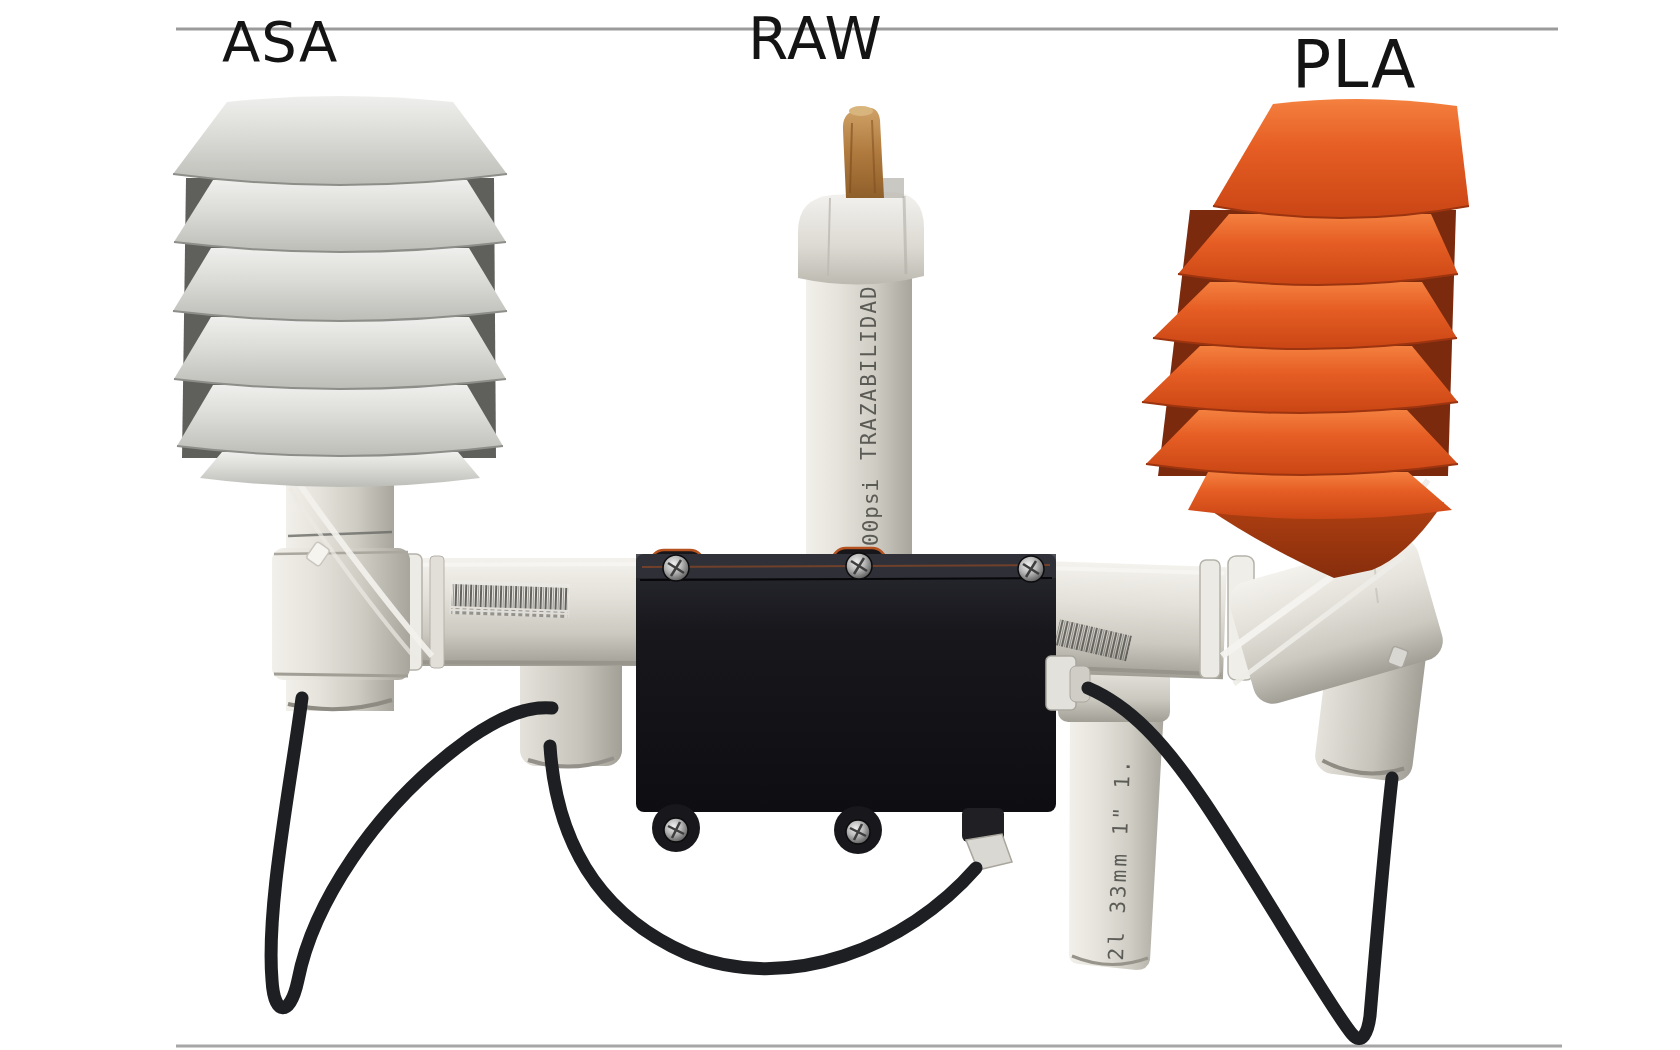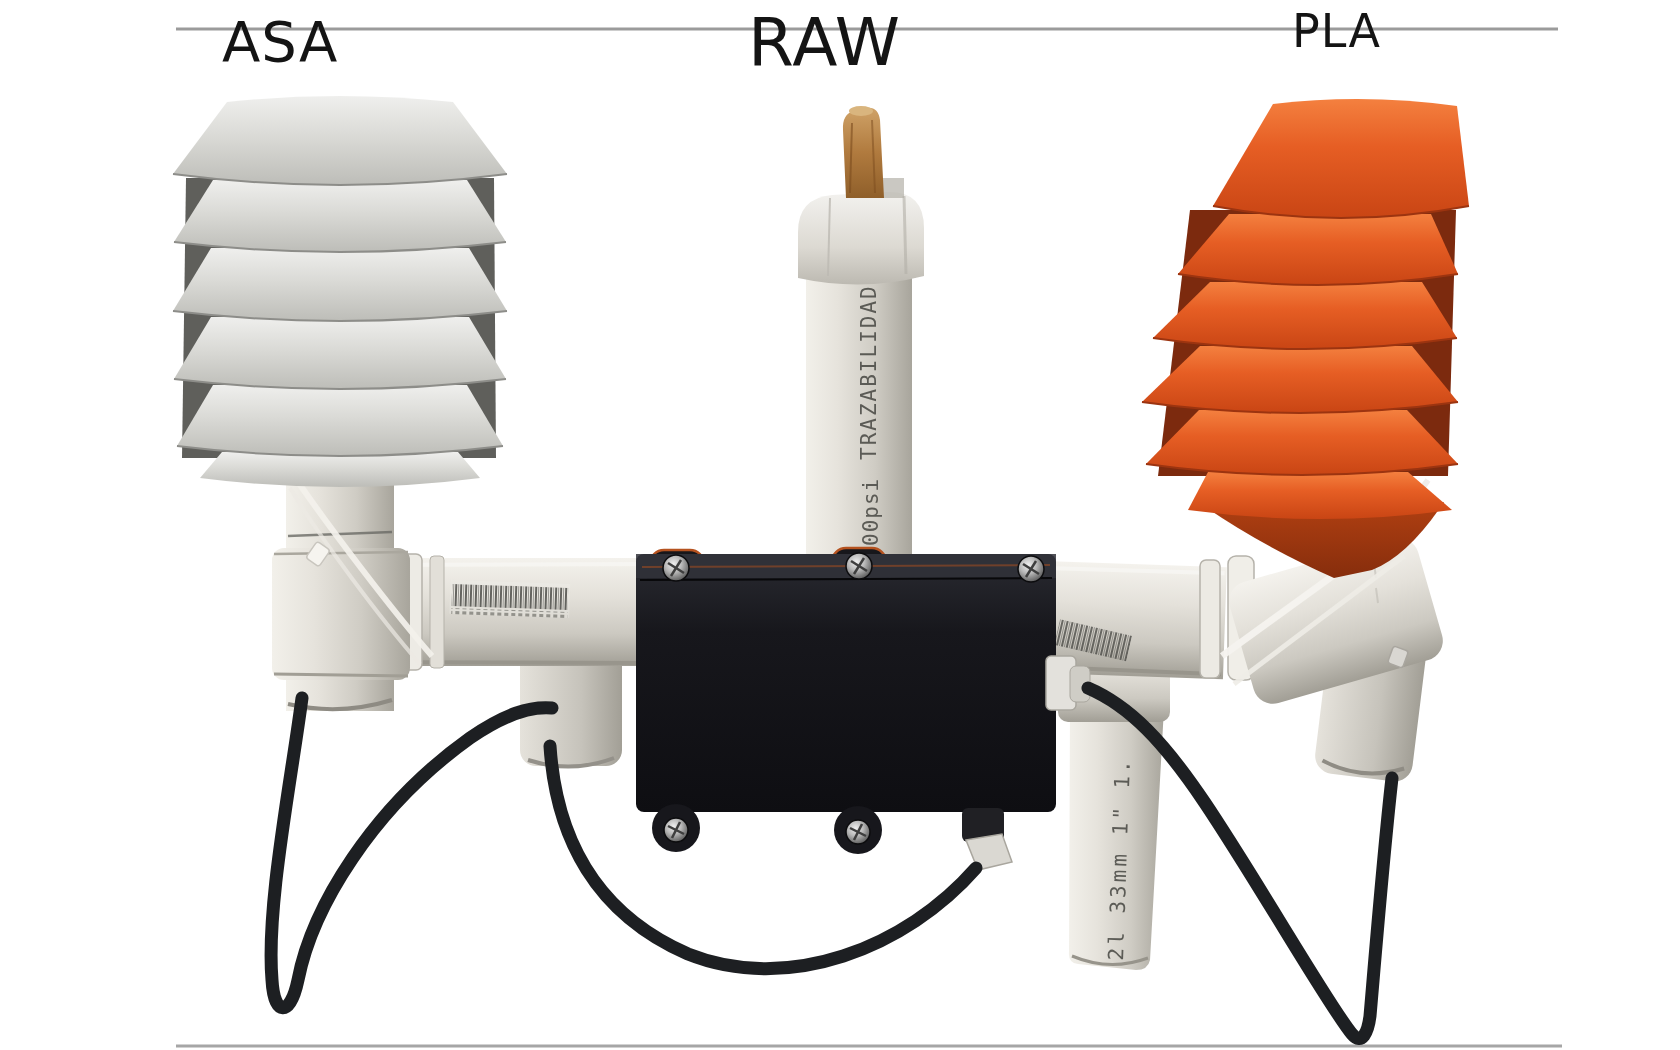--- a/index.html
+++ b/index.html
@@ -2,22 +2,22 @@
 <html><head>
 <meta charset="utf-8">
 <style>
   html,body{margin:0;padding:0;background:#ffffff;}
   .stage{position:relative;width:1680px;height:1050px;margin:8px auto;background:#ffffff;overflow:hidden;
          font-family:"Liberation Sans",sans-serif;}
   .stage svg{position:absolute;left:0;top:0;}
   .fig-label{position:absolute;color:#141414;font-family:"DejaVu Sans","Liberation Sans",sans-serif;
              font-weight:400;letter-spacing:1px;line-height:1;}
   #label-asa{left:222px;top:6px;font-size:56px;}
-  #label-raw{left:748px;top:2px;font-size:66px;}
-  #label-pla{left:1292px;top:0;font-size:46px;}
+  #label-raw{left:748px;top:2px;font-size:58px;}
+  #label-pla{left:1292px;top:24px;font-size:65px;}
   .vtext{position:absolute;transform-origin:left top;transform:rotate(-90deg);
          font-family:"DejaVu Sans Mono",monospace;color:#4b4b46;opacity:.88;white-space:nowrap;}
   #txt-trazabilidad{left:857px;top:452px;font-size:21px;letter-spacing:2px;width:185px;}
   #txt-psi{left:859px;top:538px;font-size:21px;letter-spacing:1px;width:80px;}
   #txt-mast{left:1104px;top:952px;font-size:21px;letter-spacing:3px;width:255px;transform:rotate(-88deg);}
 </style>
 </head>
 <body>
 
 <div class="stage">

